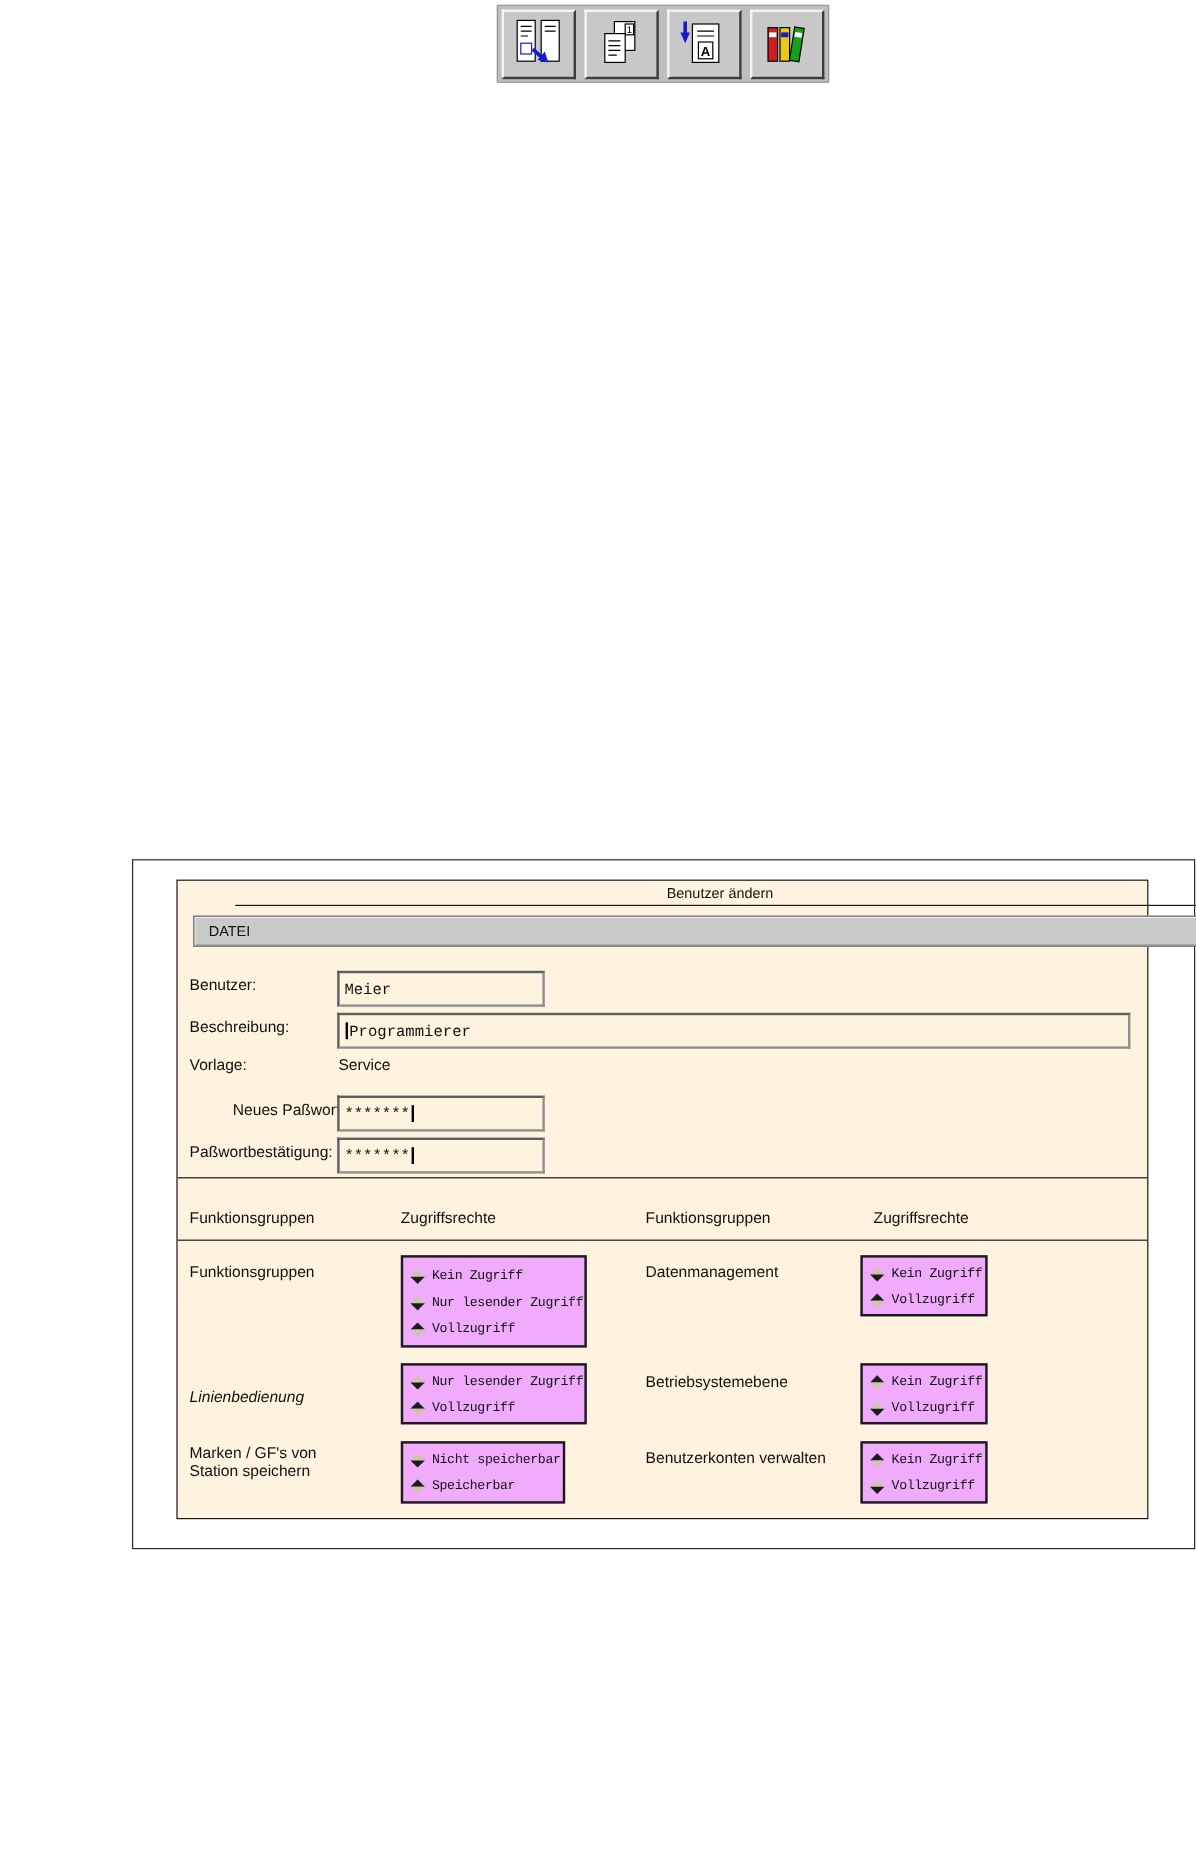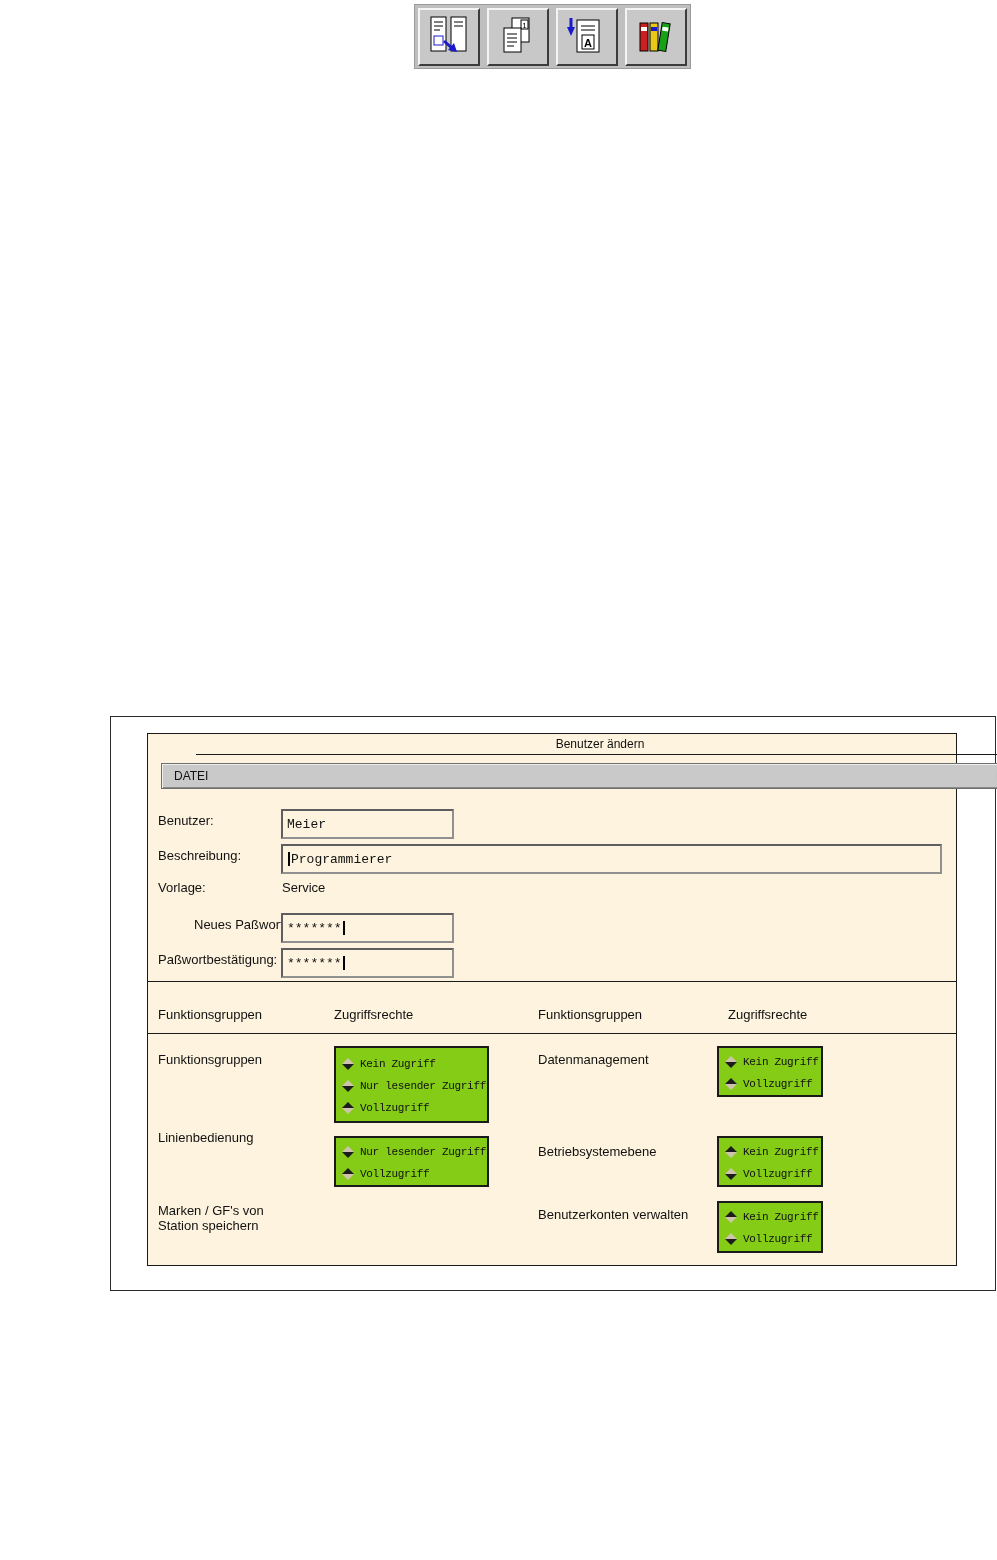--- a/index.html
+++ b/index.html
@@ -58,21 +58,21 @@
 
   .hline{position:absolute;left:0;width:808px;height:1px;background:#1a1a1a;}
 
   .colhead{position:absolute;font-size:13px;white-space:nowrap;}
 
   .glabel{position:absolute;font-size:13px;white-space:nowrap;}
   .glabel.wrap{white-space:normal;width:122px;line-height:15px;}
 
   .optbox{
     position:absolute;border:2px solid #1a1a1a;box-sizing:border-box;
-    padding:3px 4px 0 6px;background:#84cc16;
+    padding:3px 4px 0 6px;background:#f0abfc;
   }
   .opt{
     display:flex;align-items:center;height:22px;gap:6px;
     font-family:"Liberation Mono","DejaVu Sans Mono",monospace;
     font-size:11px;letter-spacing:-0.3px;white-space:nowrap;cursor:default;
   }
   .diamond{display:inline-block;width:12px;height:12px;position:relative;flex:0 0 auto;}
   .diamond i{position:absolute;left:0;width:0;height:0;display:block;}
   .diamond .dt{top:0;border-left:6px solid transparent;border-right:6px solid transparent;border-bottom:6px solid #cfc4ab;}
   .diamond .db{top:6px;border-left:6px solid transparent;border-right:6px solid transparent;border-top:6px solid #1c1c1c;}
@@ -201,39 +201,55 @@
     </div>
     <div class="opt">
       <span class="diamond sel">
           <i class="dt"></i>
           <i class="db"></i>
         </span>
       <span>Vollzugriff</span>
     </div>
   </div>
 
-  <span class="glabel" style="left:10px;top:396px;">Linienbedienung</span>
+  <span class="glabel" style="left:10px;top:422px;font-style:italic;">Linienbedienung</span>
   <div class="optbox" style="left:186px;top:402px;width:155px;height:51px;">
     <div class="opt">
       <span class="diamond">
           <i class="dt"></i>
           <i class="db"></i>
         </span>
       <span>Nur lesender Zugriff</span>
     </div>
     <div class="opt">
       <span class="diamond sel">
           <i class="dt"></i>
           <i class="db"></i>
         </span>
       <span>Vollzugriff</span>
     </div>
   </div>
 
   <span class="glabel wrap" style="left:10px;top:469px;">Marken / GF's von Station speichern</span>
+  <div class="optbox" style="left:186px;top:467px;width:137px;height:52px;">
+    <div class="opt">
+      <span class="diamond">
+          <i class="dt"></i>
+          <i class="db"></i>
+        </span>
+      <span>Nicht speicherbar</span>
+    </div>
+    <div class="opt">
+      <span class="diamond sel">
+          <i class="dt"></i>
+          <i class="db"></i>
+        </span>
+      <span>Speicherbar</span>
+    </div>
+  </div>
 
   <span class="glabel" style="left:390px;top:318px;">Datenmanagement</span>
   <div class="optbox" style="left:569px;top:312px;width:106px;height:51px;">
     <div class="opt">
       <span class="diamond">
           <i class="dt"></i>
           <i class="db"></i>
         </span>
       <span>Kein Zugriff</span>
     </div>

